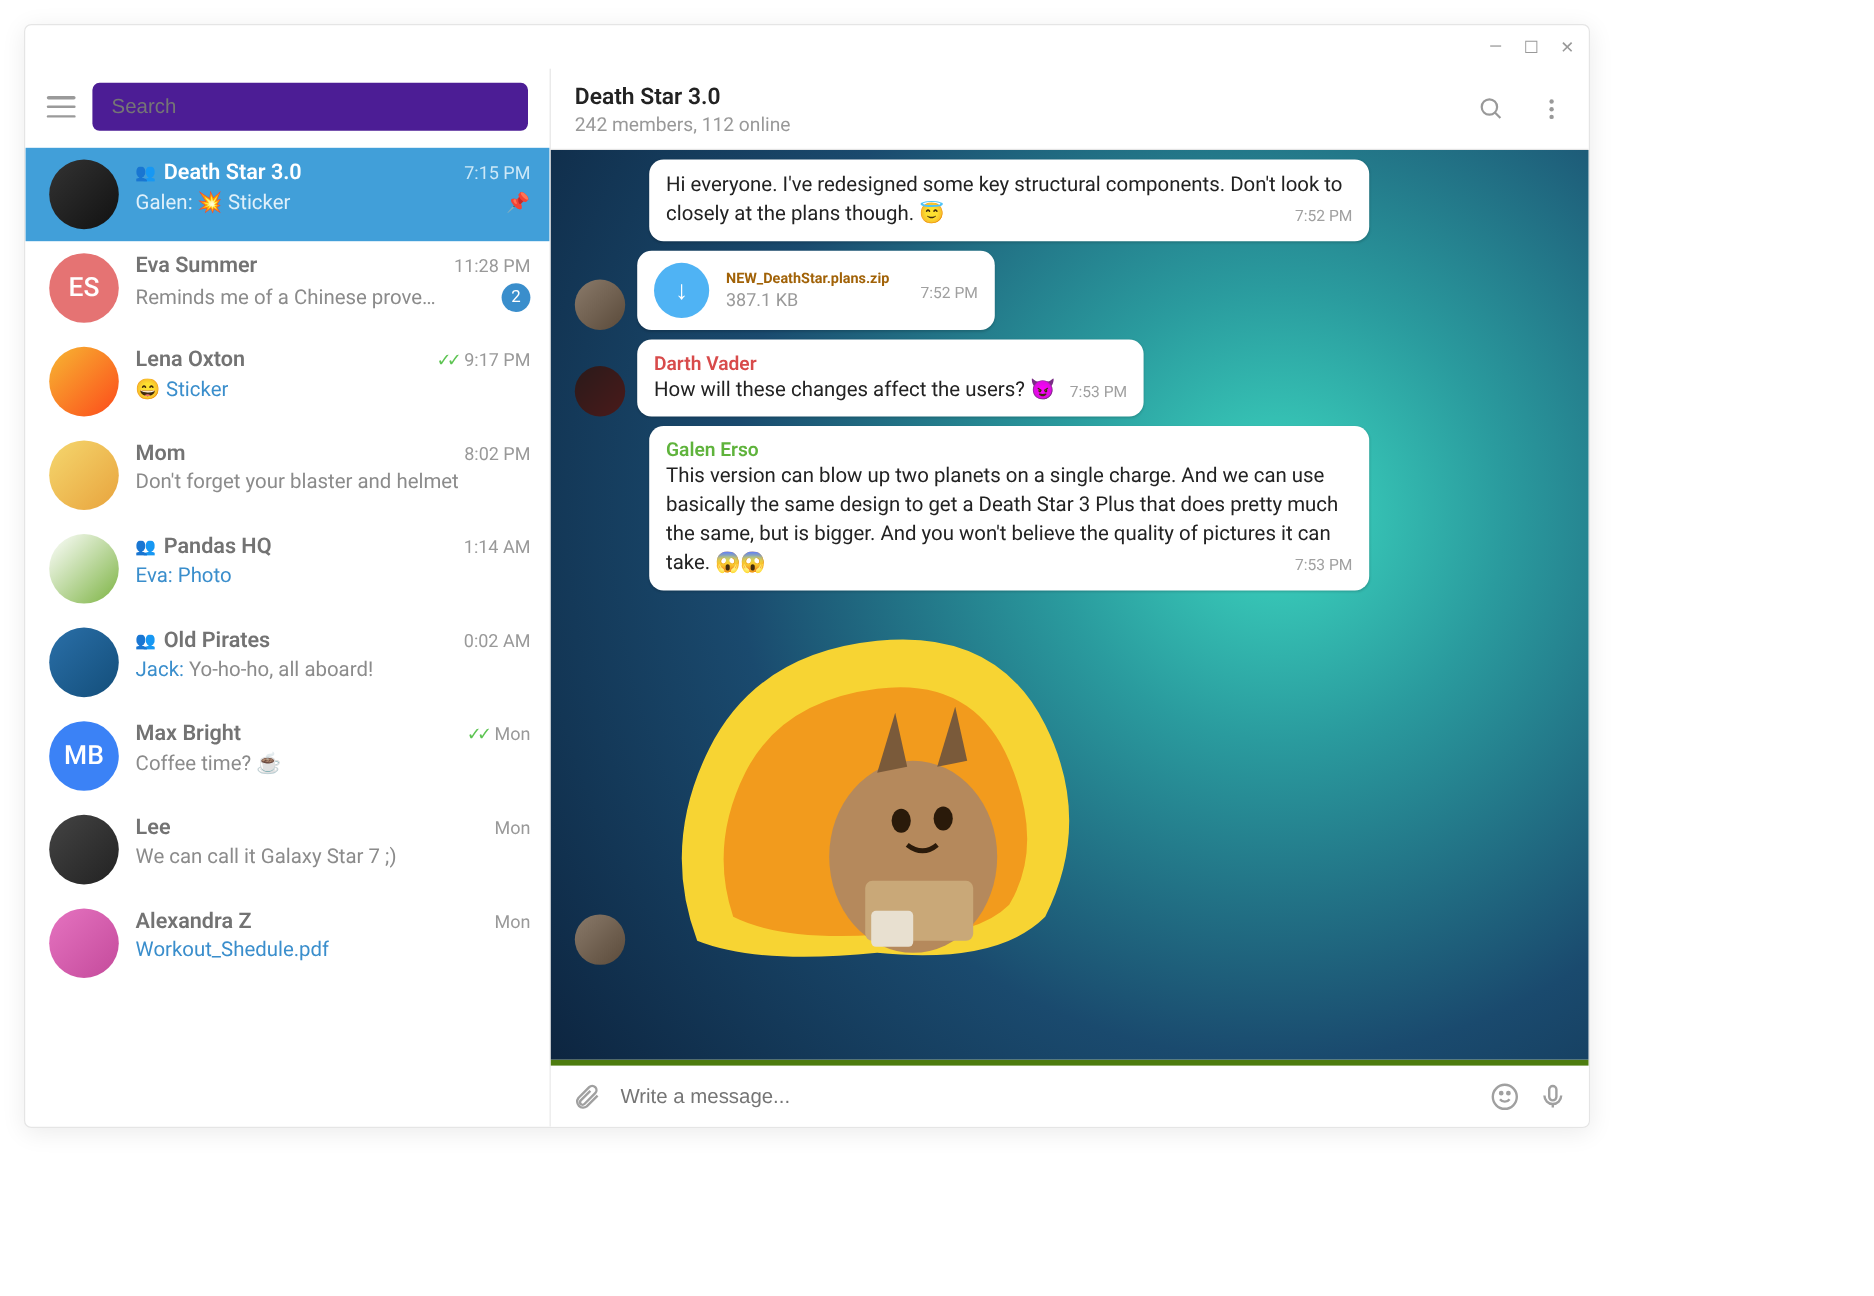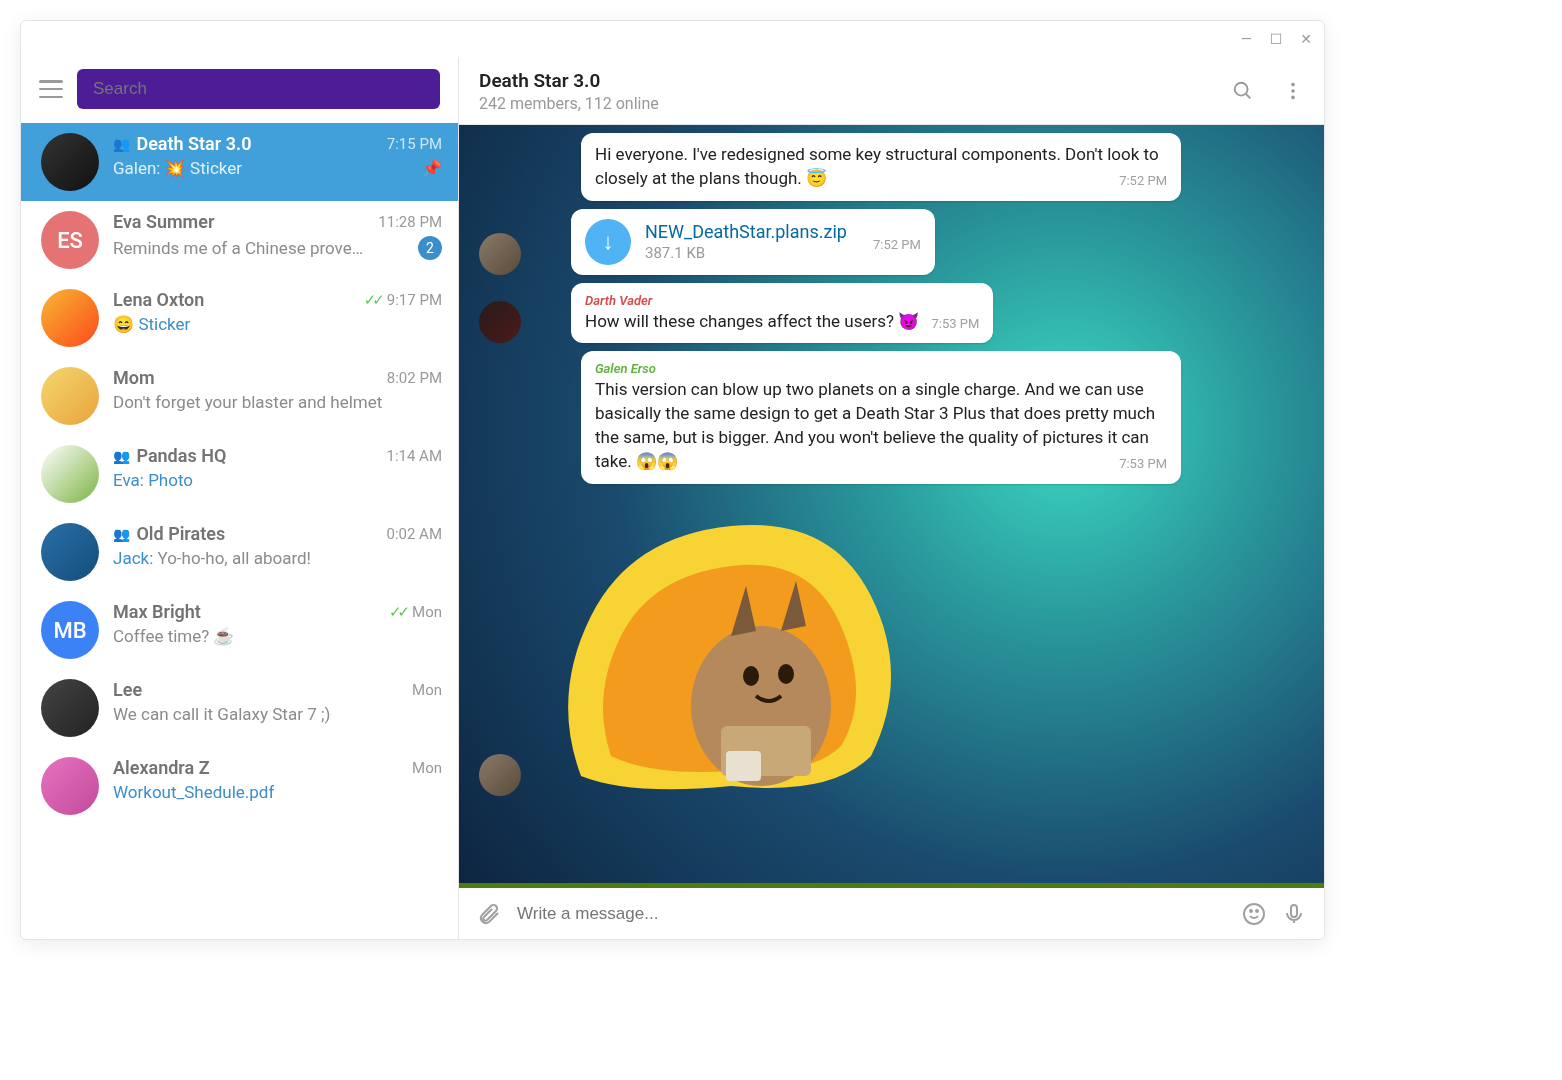--- a/index.html
+++ b/index.html
@@ -37,28 +37,28 @@
 .chat-panel { flex: 1; display: flex; flex-direction: column; }
 .chat-header { height: 68px; border-bottom: 1px solid #e5e5e5; display: flex; align-items: center; padding: 0 20px; justify-content: space-between; }
 .chat-header-left { display: flex; flex-direction: column; }
 .chat-title { font-size: 19px; font-weight: 600; color: #222; }
 .chat-sub { font-size: 16px; color: #999; margin-top: 2px; }
 .chat-header-right { display: flex; align-items: center; gap: 28px; color: #999; }
 .messages { flex: 1; background: radial-gradient(circle at 70% 40%, #3dd9c1 0%, #2a9b9e 25%, #1a4a6e 60%, #0d2540 100%); overflow-y: auto; padding: 0 20px; position: relative; }
 .msg-row { display: flex; align-items: flex-end; gap: 10px; margin: 8px 0; }
 .msg-avatar { width: 42px; height: 42px; border-radius: 50%; flex-shrink: 0; }
 .msg-spacer { width: 52px; flex-shrink: 0; }
-.bubble { background: #fff; border-radius: 12px; padding: 10px 14px; max-width: 600px; position: relative; box-shadow: 0 1px 2px rgba(0,0,0,0.15); margin-left: 40px; }
-.bubble .sender-name { font-weight: 600; font-size: 13px; margin-bottom: 2px; font-style: italic; }
+.bubble { background: #fff; border-radius: 12px; padding: 10px 14px; max-width: 600px; position: relative; box-shadow: 0 1px 2px rgba(0,0,0,0.15); }
+.bubble .sender-name { font-weight: 600; font-size: 16px; margin-bottom: 2px; }
 .bubble .text { font-size: 17px; color: #222; line-height: 1.4; }
 .bubble .time { font-size: 13px; color: #a0a0a0; float: right; margin-left: 12px; margin-top: 6px; }
 .file-bubble { display: flex; align-items: center; gap: 14px; }
 .file-icon { width: 46px; height: 46px; border-radius: 50%; background: #4fb3f4; display: flex; align-items: center; justify-content: center; color: #fff; font-size: 22px; }
 .file-info { flex: 1; }
-.file-name { font-weight: 400; font-size: 18px; color: #0369a1; }
+.file-name { font-weight: 700; font-size: 12px; color: #a16207; }
 .file-size { font-size: 15px; color: #999; margin-top: 2px; }
 .sticker-row { margin-top: 12px; }
 .sticker-img { width: 390px; height: 300px; position: relative; }
 .composer { height: 56px; border-top: 5px solid #4d7c0f; display: flex; align-items: center; padding: 0 18px; gap: 16px; background: #fff; }
 .composer input { flex: 1; border: none; font-size: 17px; color: #999; outline: none; }
 .composer-icon { color: #a0a0a0; cursor: pointer; }
 .av1 { background: linear-gradient(135deg,#333,#111); }
 .av2 { background: #e57373; }
 .av3 { background: linear-gradient(135deg,#f7b733,#fc4a1a); }
 .av4 { background: linear-gradient(135deg,#f5d76e,#e8a33d); }

